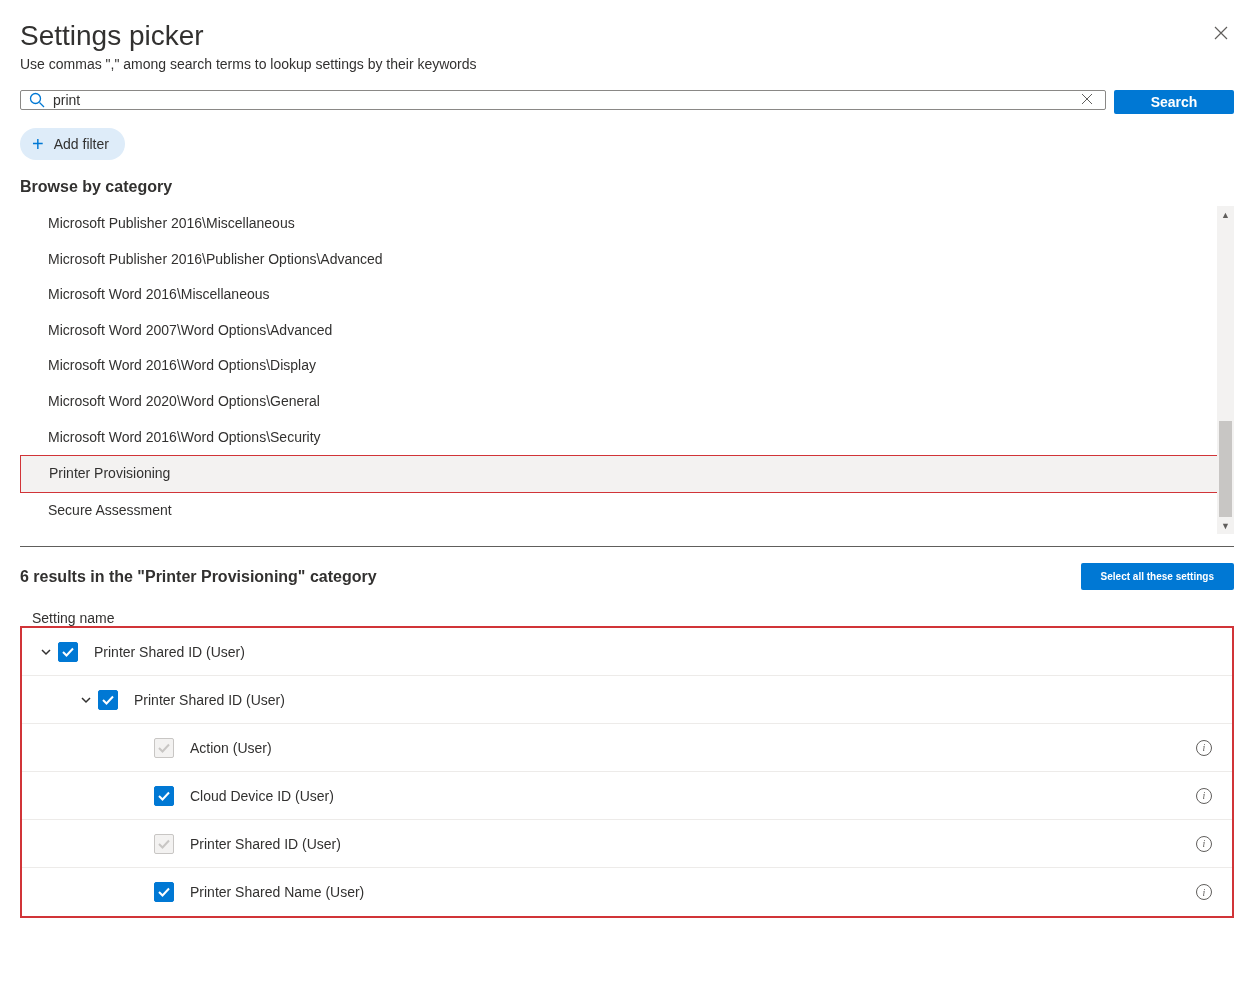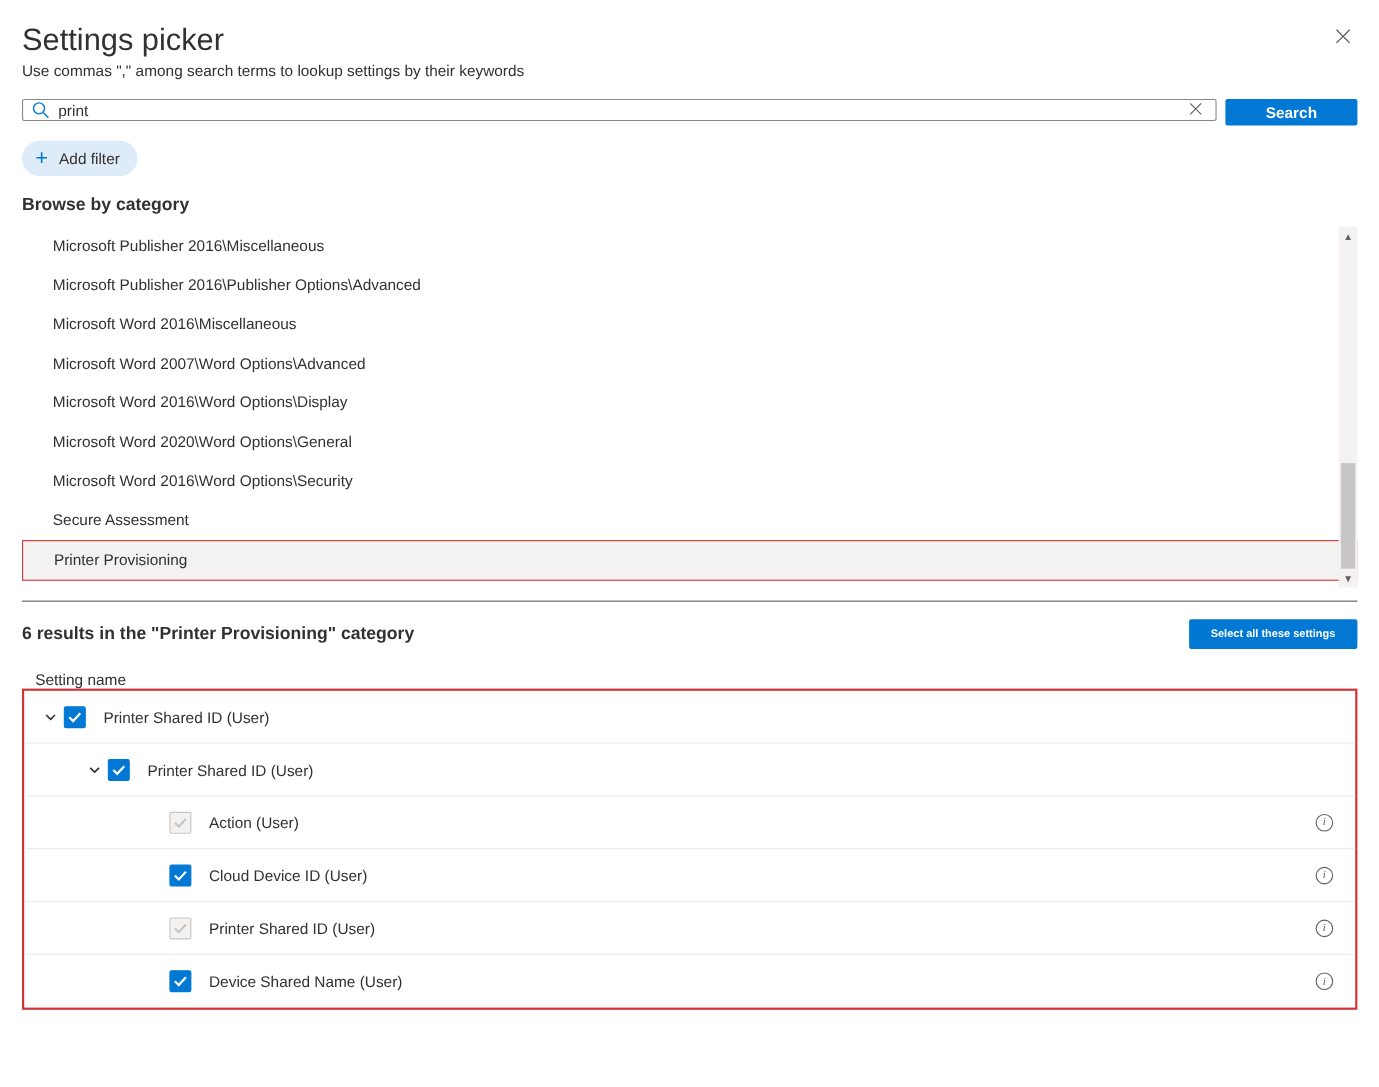--- a/index.html
+++ b/index.html
@@ -308,22 +308,22 @@
 
 <div class="category-list-container">
   <div class="category-list" id="category-list">
       <div class="category-item">Microsoft Publisher 2016\Miscellaneous</div>
       <div class="category-item">Microsoft Publisher 2016\Publisher Options\Advanced</div>
       <div class="category-item">Microsoft Word 2016\Miscellaneous</div>
       <div class="category-item">Microsoft Word 2007\Word Options\Advanced</div>
       <div class="category-item">Microsoft Word 2016\Word Options\Display</div>
       <div class="category-item">Microsoft Word 2020\Word Options\General</div>
       <div class="category-item">Microsoft Word 2016\Word Options\Security</div>
+      <div class="category-item selected">Printer Provisioning</div>
       <div class="category-item">Secure Assessment</div>
-      <div class="category-item selected">Printer Provisioning</div>
     </div>
   <div class="scrollbar-track">
     <div class="scrollbar-arrow">▲</div>
     <div class="scrollbar-thumb"></div>
     <div class="scrollbar-arrow" style="margin-top:auto">▼</div>
   </div>
 </div>
 
 <div class="divider"></div>
 
@@ -400,19 +400,19 @@
     </div>
     <div class="tree-row">
       <span class="indent"></span>
       <span class="indent"></span>
       <span class="indent"></span>
       <span class="checkbox checked">
         <svg viewBox="0 0 14 14">
           <path d="M2 7 L5.5 10.5 L12 3.5" stroke="currentColor" stroke-width="2" fill="none"></path>
         </svg>
       </span>
-      <span class="setting-label">Device Shared Name (User)</span>
+      <span class="setting-label">Printer Shared Name (User)</span>
       <span class="info-icon">i</span>
     </div>
   </div>
 
 
 
 
 </body></html>

